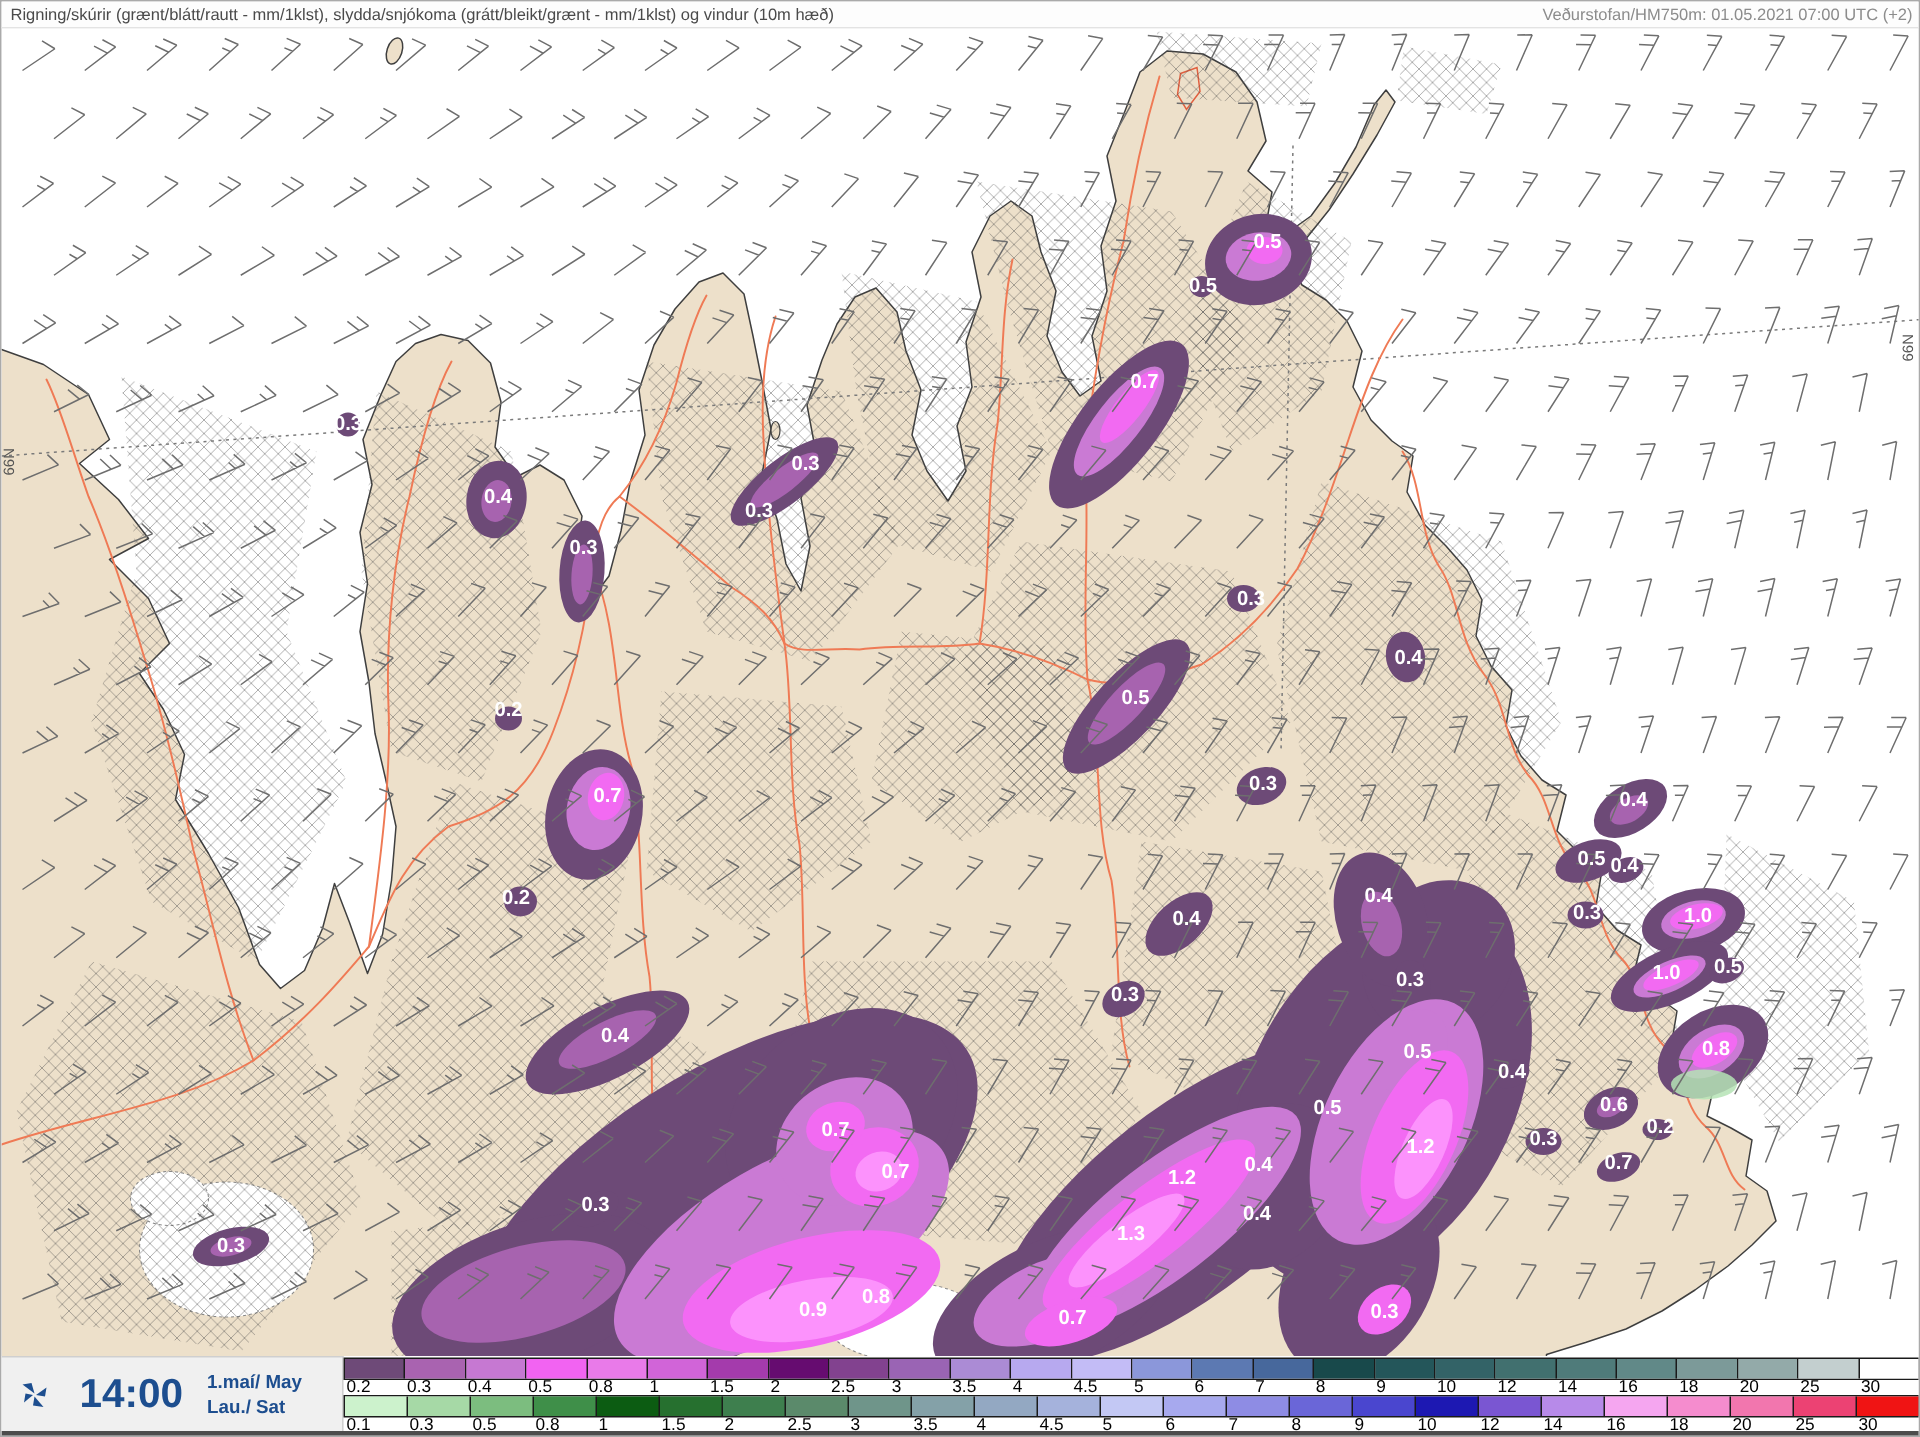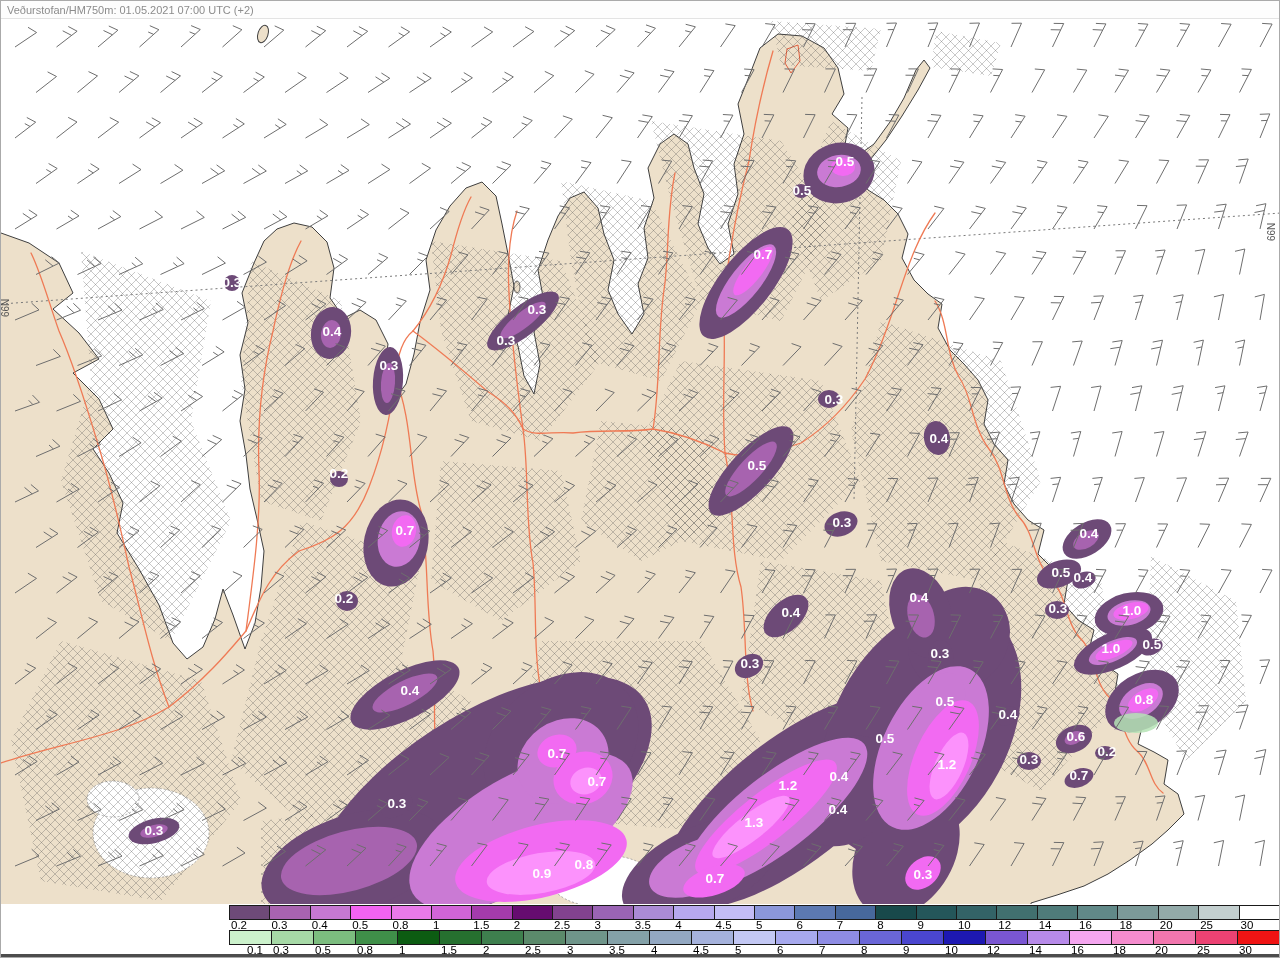--- a/index.html
+++ b/index.html
@@ -20,20 +20,21 @@
   .lcell{position:absolute;top:0;height:100%;border-right:1px solid #1a1a1a;box-sizing:border-box;}
   .llabels{position:absolute;left:0;width:1052px;height:10px;font-size:11.5px;color:#000;}
   .llabels span{position:absolute;top:-1px;}
   #bar1{top:1px;} #lab1{top:16px;} #bar2{top:26px;} #lab2{top:41px;}
   .bottomstrip{position:absolute;left:0;top:953px;width:1280px;height:5px;background:#4d4d4d;}
 </style>
 </head>
 <body>
 
 <div class="topbar">
+  <span>Rigning/skúrir (grænt/blátt/rautt - mm/1klst), slydda/snjókoma (grátt/bleikt/grænt - mm/1klst) og vindur (10m hæð)</span>
   <span class="right">Veðurstofan/HM750m: 01.05.2021 07:00 UTC (+2)</span>
 </div>
 
 <svg id="map" viewBox="0 18 1280 885" xmlns="http://www.w3.org/2000/svg">
   <defs>
     <pattern id="xh" width="9" height="9" patternUnits="userSpaceOnUse">
       <path d="M0,9 L9,0 M0,0 L9,9" stroke="#4a4a4a" stroke-width="0.55" opacity="0.55" fill="none"></path>
     </pattern>
   </defs>
 
@@ -244,20 +245,35 @@
       <text x="938" y="441.5">0.4</text>
     </g>
 
   <g id="glabels" font-family="Liberation Sans, sans-serif" font-size="10" fill="#555">
       <text x="8" y="316" transform="rotate(-90 8 316)">66N</text>
       <text x="1274" y="240" transform="rotate(-90 1274 240)">66N</text>
     </g>
 </svg>
 
 <div class="footer">
+  <div class="infobox">
+    <svg width="24" height="24" viewBox="0 0 24 24" style="margin-left:10px;">
+      <g fill="#1d4e8f">
+        <polygon points="12,11 4,5 10,4"></polygon>
+        <polygon points="13,12 20,7 19,13"></polygon>
+        <polygon points="12,13 18,20 11,19"></polygon>
+        <polygon points="11,12 5,17 6,11"></polygon>
+      </g>
+    </svg>
+    <div class="time">14:00</div>
+    <div class="date">
+      <div>1.maí/ May</div>
+      <div>Lau./ Sat</div>
+    </div>
+  </div>
   <div class="legend">
     <div class="lbar" id="bar1">
         <div class="lcell" style="left: 0px; width: 40.3846px; background: rgb(110, 74, 120);"></div>
         <div class="lcell" style="left: 40.3846px; width: 40.3846px; background: rgb(169, 99, 176);"></div>
         <div class="lcell" style="left: 80.7692px; width: 40.3846px; background: rgb(198, 120, 210);"></div>
         <div class="lcell" style="left: 121.154px; width: 40.3846px; background: rgb(242, 99, 242);"></div>
         <div class="lcell" style="left: 161.538px; width: 40.3846px; background: rgb(233, 122, 233);"></div>
         <div class="lcell" style="left: 201.923px; width: 40.3846px; background: rgb(209, 100, 216);"></div>
         <div class="lcell" style="left: 242.308px; width: 40.3846px; background: rgb(164, 59, 172);"></div>
         <div class="lcell" style="left: 282.692px; width: 40.3846px; background: rgb(102, 12, 112);"></div>
@@ -329,21 +345,21 @@
         <div class="lcell" style="left: 714px; width: 42px; background: rgb(29, 24, 178);"></div>
         <div class="lcell" style="left: 756px; width: 42px; background: rgb(122, 86, 210);"></div>
         <div class="lcell" style="left: 798px; width: 42px; background: rgb(183, 138, 233);"></div>
         <div class="lcell" style="left: 840px; width: 42px; background: rgb(245, 166, 240);"></div>
         <div class="lcell" style="left: 882px; width: 42px; background: rgb(245, 140, 206);"></div>
         <div class="lcell" style="left: 924px; width: 42px; background: rgb(242, 118, 174);"></div>
         <div class="lcell" style="left: 966px; width: 42px; background: rgb(236, 66, 115);"></div>
         <div class="lcell" style="left: 1008px; width: 42px; background: rgb(240, 20, 20);"></div>
       </div>
     <div class="llabels" id="lab2">
-        <span style="left: 18px;">0.1</span>
+        <span style="left: 2px;">0.1</span>
         <span style="left: 44px;">0.3</span>
         <span style="left: 86px;">0.5</span>
         <span style="left: 128px;">0.8</span>
         <span style="left: 170px;">1</span>
         <span style="left: 212px;">1.5</span>
         <span style="left: 254px;">2</span>
         <span style="left: 296px;">2.5</span>
         <span style="left: 338px;">3</span>
         <span style="left: 380px;">3.5</span>
         <span style="left: 422px;">4</span>

